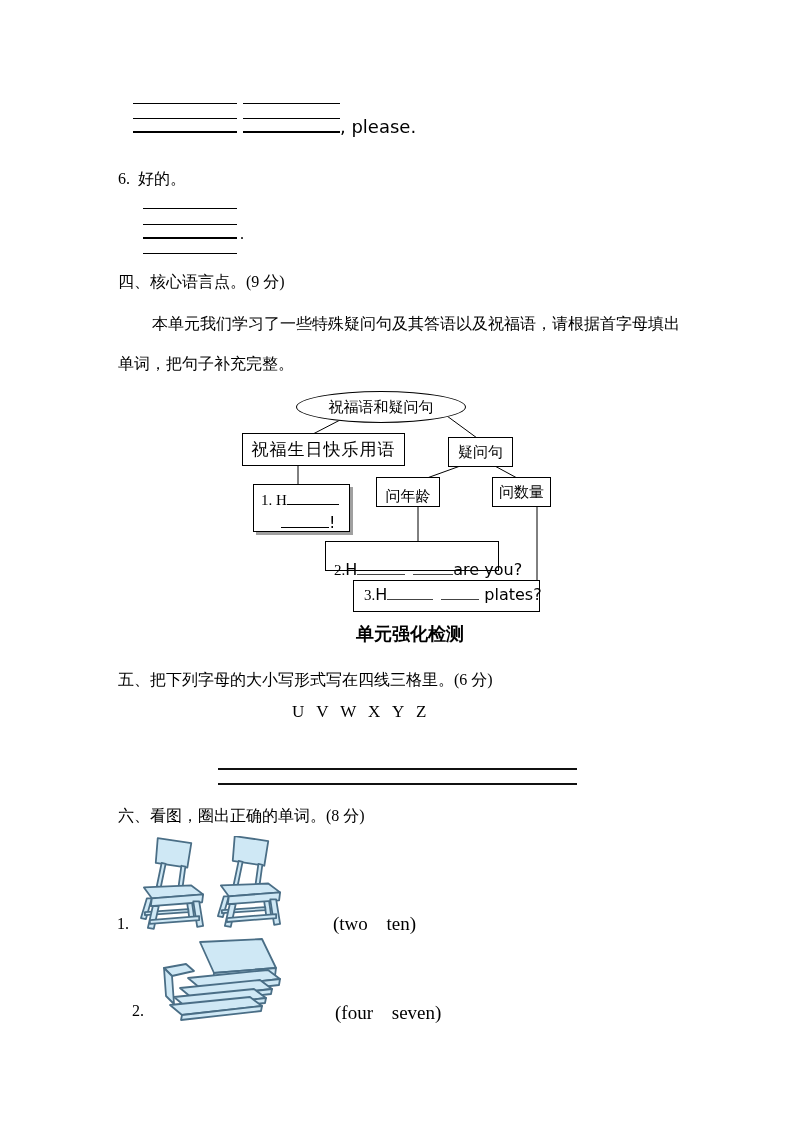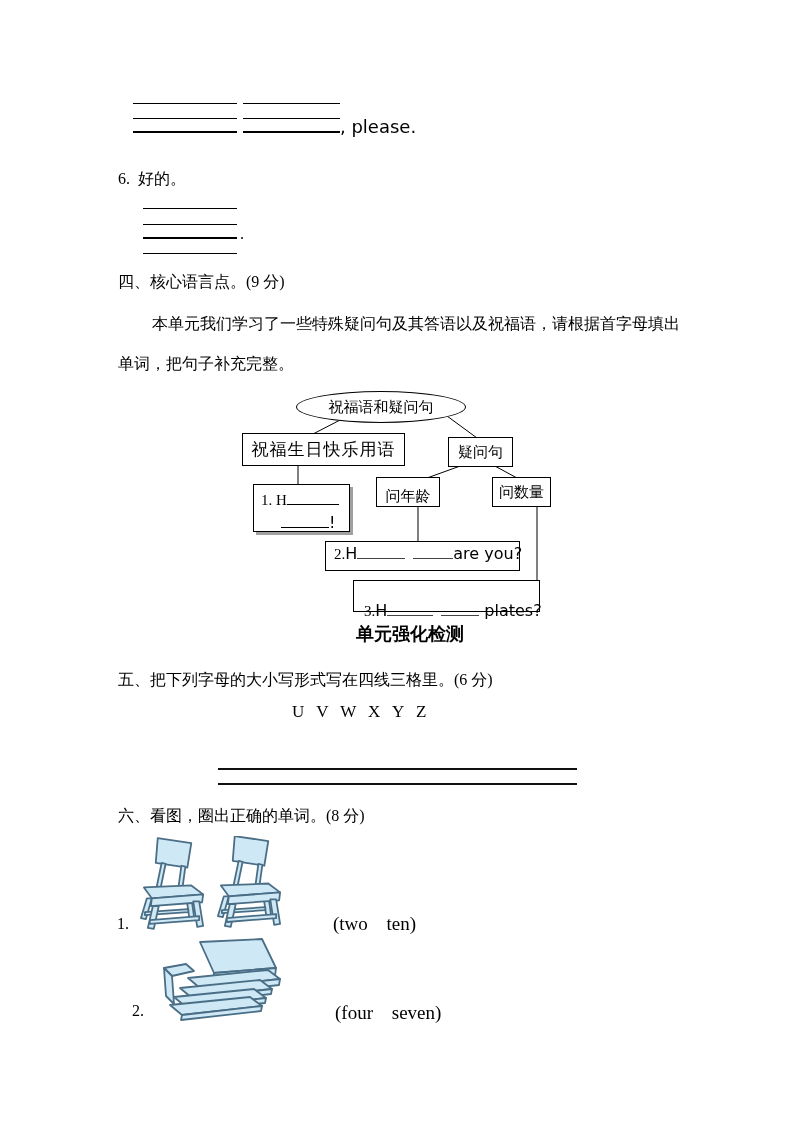--- a/index.html
+++ b/index.html
@@ -111,27 +111,27 @@
   <div class="abs fillbox comic" style="left:253px; top:484px; width:97px; height:48px; border:1px solid #000;
               background:#fff; box-shadow:3px 3px 0 #a0a0a0; padding:3px 0 0 7px; box-sizing:border-box;">
     <div style="white-space:nowrap;">
       <span class="num">1. H</span><span class="blank dark" style="width:52px;"></span>
     </div>
     <div style="white-space:nowrap; margin-left:20px; margin-top:2px;">
       <span class="blank dark" style="width:48px;"></span><span>!</span>
     </div>
   </div>
 
-  <div class="abs fillbox comic" style="left:325px; top:541px; width:195px; height:30px; border:1px solid #000;
-              background:#fff; padding:0 0 0 8px; box-sizing:border-box; white-space:nowrap;">
+  <div class="abs fillbox comic" style="left:325px; top:541px; width:174px; height:30px; border:1px solid #000;
+              background:#fff; padding:16px 0 0 8px; box-sizing:border-box; white-space:nowrap;">
     <span class="num">2.</span><span>H</span><span class="blank" style="width:48px;"></span><span style="display:inline-block; width:8px;"></span><span class="blank" style="width:40px;"></span><span>are you?</span>
   </div>
 
   <div class="abs fillbox comic" style="left:353px; top:580px; width:187px; height:32px; border:1px solid #000;
-              background:#fff; padding:18px 0 0 10px; box-sizing:border-box; white-space:nowrap;">
+              background:#fff; padding:2px 0 0 10px; box-sizing:border-box; white-space:nowrap;">
     <span class="num">3.</span><span>H</span><span class="blank" style="width:46px;"></span><span style="display:inline-block; width:8px;"></span><span class="blank" style="width:38px;"></span><span style="display:inline-block; width:5px;"></span><span>plates?</span>
   </div>
 
   <div class="abs title-bold" style="left:296px; top:622px; width:168px;">单元强化检测</div>
 
   <div class="abs cn" style="left:118px; top:670px;">五、把下列字母的大小写形式写在四线三格里。(6 分)</div>
   <div class="abs letters" style="left:292px; top:702px;text-align:center;">U V W X Y Z</div>
   <div class="rule med" style="left:218px; top:768px; width:359px;"></div>
   <div class="rule med" style="left:218px; top:783px; width:359px;"></div>
 

